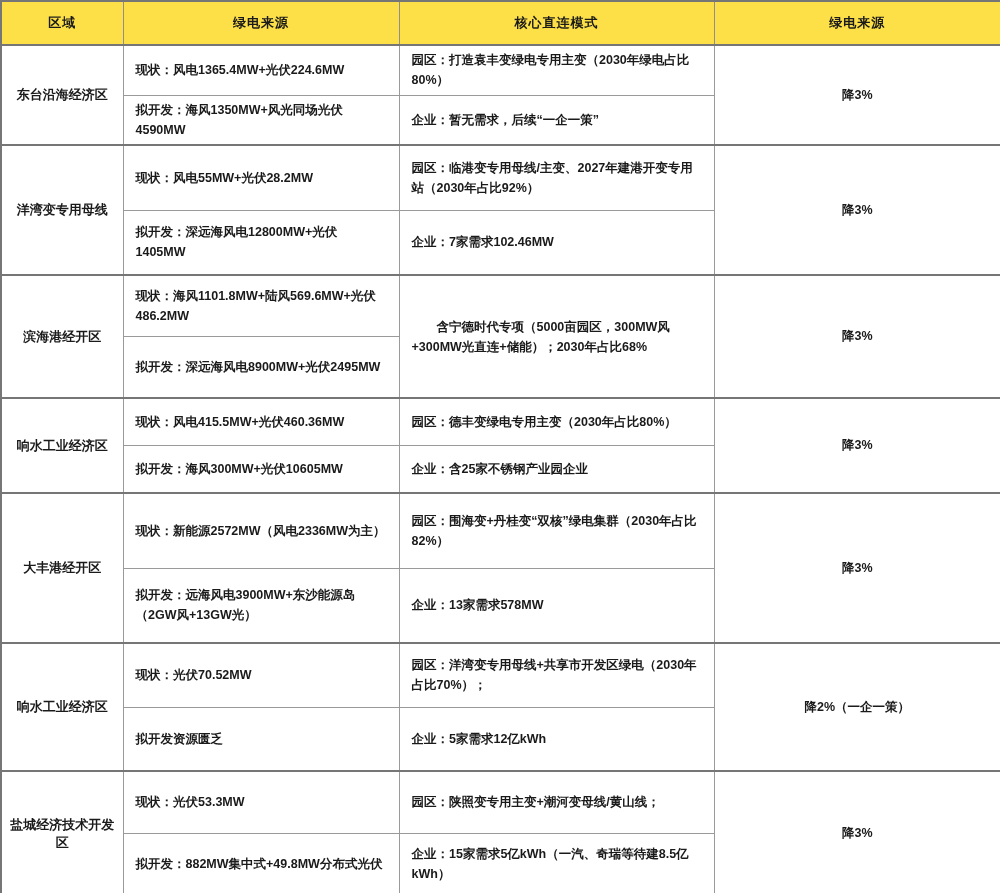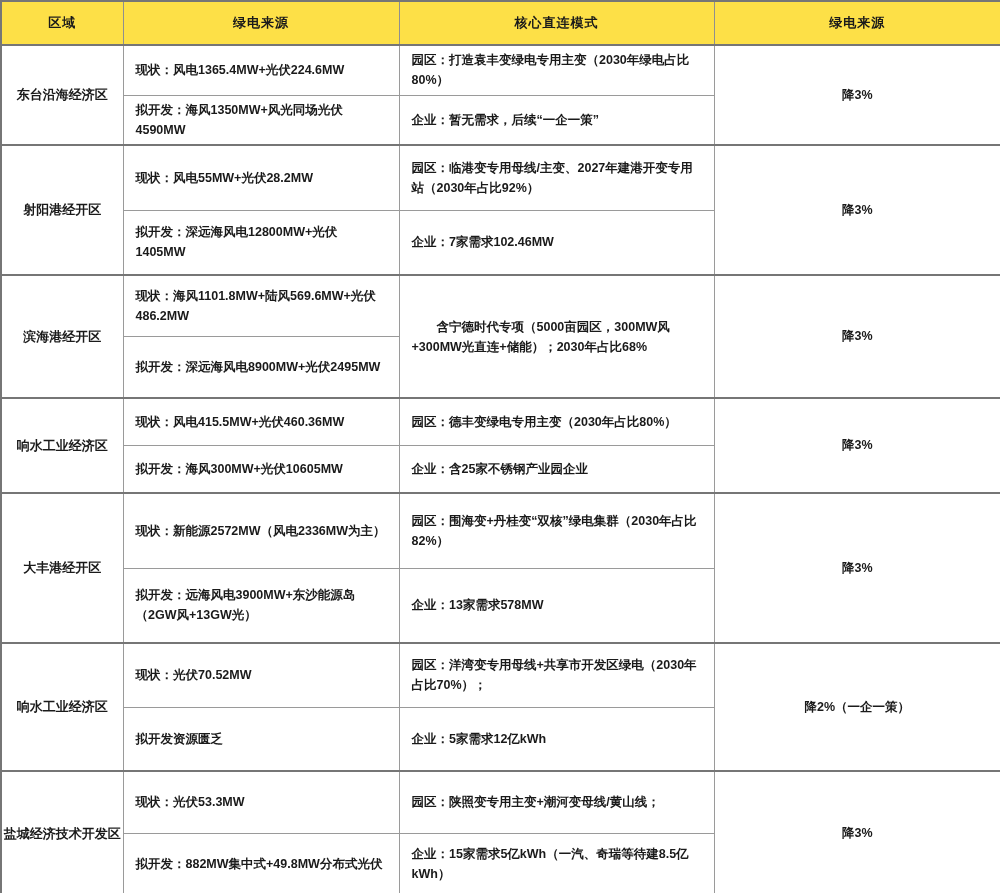--- a/index.html
+++ b/index.html
@@ -33,21 +33,21 @@
   }
   td{
     border:1px solid #9a9a9a;
     font-weight:bold;
     vertical-align:middle;
     background:#ffffff;
   }
   td.region{
     text-align:center;
     font-size:13px;
-    padding:2px 0;
+    padding:2px 6px;
   }
   td.cell{
     font-size:12.5px;
     line-height:1.6;
     padding:4px 12px;
     text-align:left;
   }
   td.merged{
     text-indent:2em;
   }
@@ -92,21 +92,21 @@
       <td class="cell">现状：风电1365.4MW+光伏224.6MW</td>
       <td class="cell">园区：打造袁丰变绿电专用主变（2030年绿电占比80%）</td>
       <td class="target" rowspan="2">降3%</td>
     </tr>
     <tr class="h50">
       <td class="cell">拟开发：海风1350MW+风光同场光伏4590MW</td>
       <td class="cell">企业：暂无需求，后续“一企一策”</td>
     </tr>
 
     <tr class="rgs h65">
-      <td class="region" rowspan="2">射阳港经开区</td>
+      <td class="region" rowspan="2">洋湾变专用母线</td>
       <td class="cell">现状：风电55MW+光伏28.2MW</td>
       <td class="cell">园区：临港变专用母线/主变、2027年建港开变专用站（2030年占比92%）</td>
       <td class="target" rowspan="2">降3%</td>
     </tr>
     <tr class="h65">
       <td class="cell">拟开发：深远海风电12800MW+光伏1405MW</td>
       <td class="cell">企业：7家需求102.46MW</td>
     </tr>
 
     <tr class="rgs h61">

